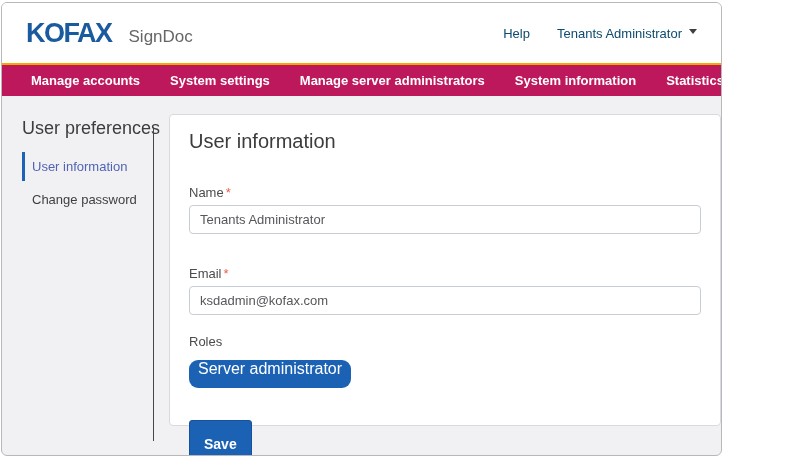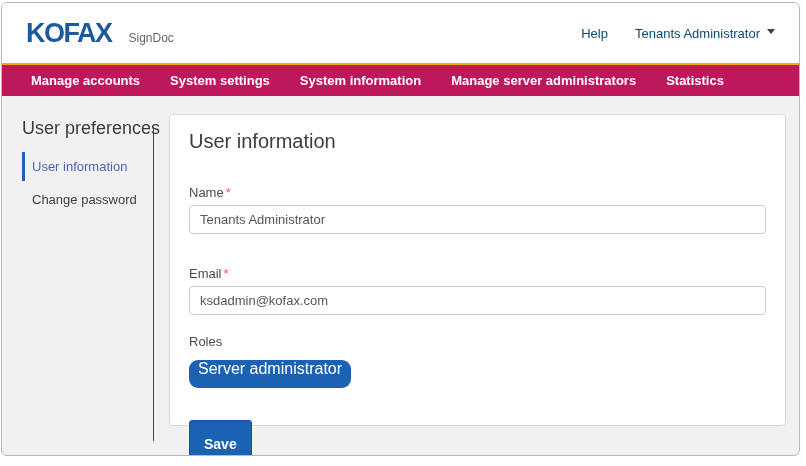--- a/index.html
+++ b/index.html
@@ -5,38 +5,38 @@
   * { margin: 0; padding: 0; box-sizing: border-box; }
   html, body {
     width: 806px; height: 466px;
     background: #ffffff;
     font-family: "Liberation Sans", "DejaVu Sans", sans-serif;
     position: relative;
     overflow: hidden;
   }
   .window {
     position: absolute; left: 1px; top: 2px;
-    width: 799px; height: 454px;
+    width: 721px; height: 454px;
     border: 1px solid #b8b8bc;
     border-radius: 6px;
     background: #f1f1f4;
     overflow: hidden;
   }
   
   .topbar {
     height: 60px; background: #ffffff;
     display: flex; align-items: center;
     padding: 0 24px;
   }
   .brand { display: flex; align-items: baseline; }
   .logo {
     font-size: 27px; font-weight: 800; color: #1a5a9e;
     letter-spacing: -1.5px; cursor: pointer;
   }
-  .product { font-size: 12px; color: #66666a; margin-left: 17px; }
+  .product { font-size: 17px; color: #66666a; margin-left: 17px; }
   .topbar-right {
     margin-left: auto; display: flex; align-items: flex-end;
     font-size: 13px; color: #0c4a6e;
   }
   .help-link { cursor: pointer; margin-right: 27px; }
   .user-menu { cursor: pointer; display: flex; align-items: center; }
   .caret-down {
     display: inline-block; width: 0; height: 0;
     border-left: 4px solid transparent; border-right: 4px solid transparent;
     border-top: 5px solid #3f3f43;
@@ -129,22 +129,22 @@
       <span class="user-menu">
         <span>Tenants Administrator</span>
         <span class="caret-down"></span>
       </span>
     </div>
   </header>
 
   <nav class="mainnav">
     <span class="nav-item">Manage accounts</span>
     <span class="nav-item">System settings</span>
+    <span class="nav-item">Manage server administrators</span>
     <span class="nav-item">System information</span>
-    <span class="nav-item">Manage server administrators</span>
     <span class="nav-item">Statistics</span>
   </nav>
 
   <div class="body">
 
     <aside class="sidebar">
       <div class="sidebar-title">User preferences</div>
       <ul class="sidebar-list">
         <li class="sidebar-item active">User information</li>
         <li class="sidebar-item">Change password</li>

